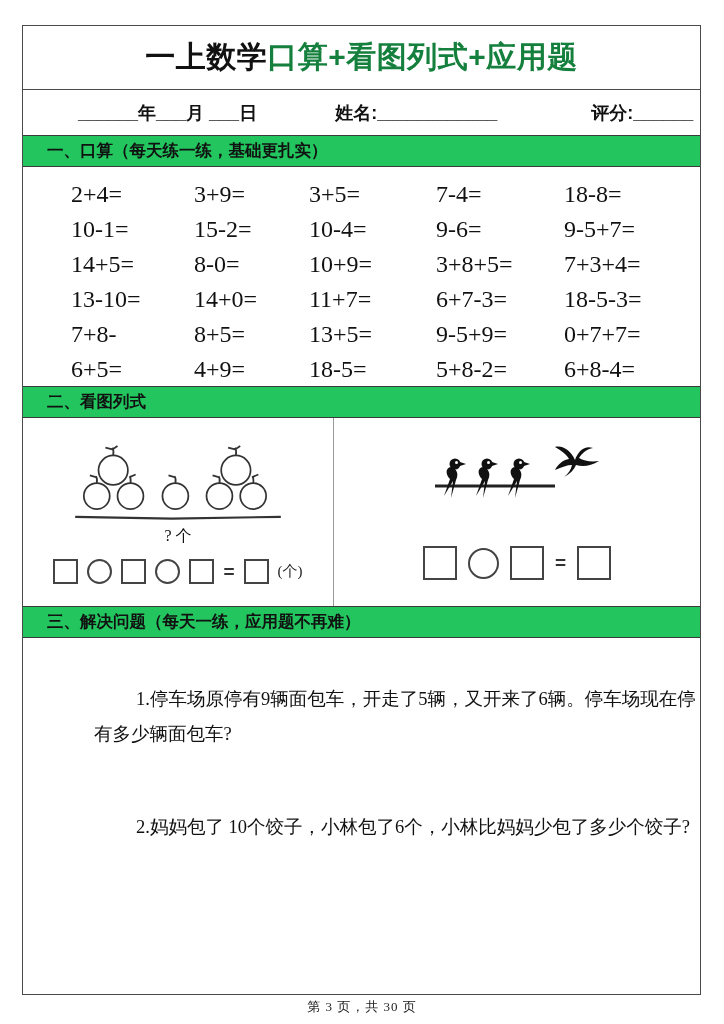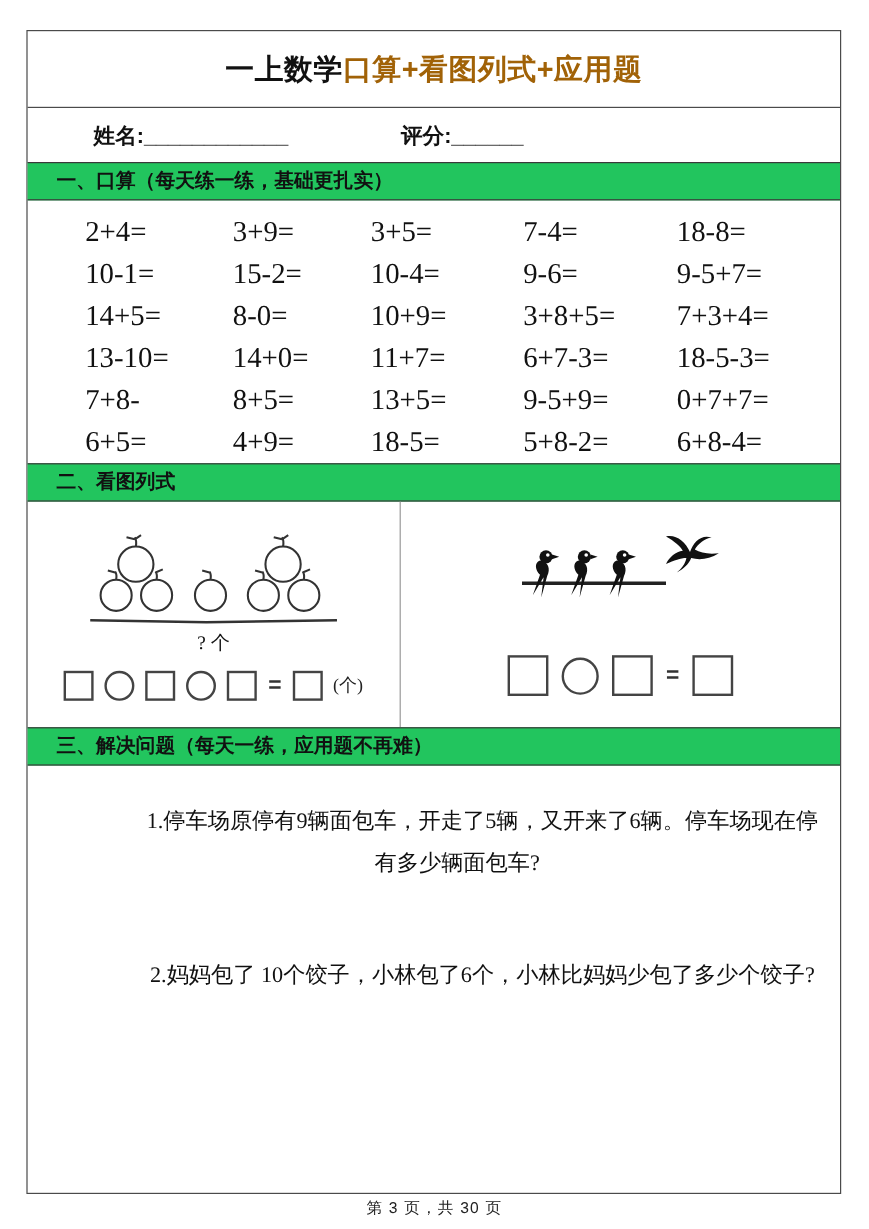--- a/index.html
+++ b/index.html
@@ -1,23 +1,23 @@
 <!DOCTYPE html>
 <html><head>
 <meta charset="utf-8">
 <style>
   html,body{margin:0;padding:0;background:#fff;}
   body{width:724px;height:1024px;position:relative;font-family:"Liberation Sans",sans-serif;color:#111;}
   .sheet{position:absolute;left:22px;top:25px;width:679px;height:970px;border:1.5px solid #4a4a4a;
          box-sizing:border-box;display:flex;flex-direction:column;background:#fff;}
   
   .title-bar{height:64px;border-bottom:1.5px solid #4a4a4a;display:flex;align-items:center;
-             justify-content:center;font-size:24px;font-weight:bold;letter-spacing:.5px;box-sizing:border-box;}
+             justify-content:center;font-size:30px;font-weight:bold;letter-spacing:.5px;box-sizing:border-box;}
   .t-black{color:#111;}
-  .t-red{color:#a16207;}
+  .t-red{color:#15803d;}
   .t-blue{color:#2644c8;}
   
   .info-line{height:45px;display:flex;align-items:center;font-weight:bold;font-size:18px;
              padding-left:55px;box-sizing:border-box;}
   .info-date{margin-right:78px;}
   .info-name{margin-right:94px;}
   
   .band{height:30px;background:#22c55e;border-top:1.5px solid #3a3a3a;border-bottom:1.5px solid #3a3a3a;
         display:flex;align-items:center;font-weight:bold;font-size:16.5px;padding-left:24px;box-sizing:content-box;}
   
@@ -34,39 +34,40 @@
   .eq-r{margin-top:26px;gap:11px;}
   .sq{width:25px;height:25px;border:2px solid #444;box-sizing:border-box;}
   .ci{width:25px;height:25px;border:2px solid #444;border-radius:50%;box-sizing:border-box;}
   .sq-lg{width:34px;height:34px;border:2px solid #444;box-sizing:border-box;}
   .ci-lg{width:31px;height:31px;border:2px solid #444;border-radius:50%;box-sizing:border-box;}
   .eq-sign{font-size:19px;font-weight:bold;color:#333;}
   .unit{font-size:15px;color:#222;font-family:"Liberation Serif",serif;}
   
   .problems{flex:1;font-family:"Liberation Serif",serif;font-size:18.5px;
             padding:30px 42px 0 57px;box-sizing:border-box;}
-  .problems p{margin:0;width:602px;line-height:35px;text-indent:42px;text-align:center;}
+  .problems p{margin:14px;width:602px;line-height:35px;text-indent:42px;}
   .p1{margin-bottom:58px !important;}
   .p2{margin-bottom:90px !important;}
   
   .footer{position:absolute;left:0;top:998px;width:724px;text-align:center;
-          font-family:Liberation Sans, sans-serif;font-size:13px;color:#222;letter-spacing:1px;}
+          font-family:Liberation Serif, serif;font-size:13px;color:#222;letter-spacing:1px;}
   svg{display:block;}
 </style>
 </head>
 <body>
 
 <div class="sheet">
 
   <div class="title-bar">
     <span class="t-black">一上数学</span>
       <span class="t-red">口算+看图列式+应用题</span>
   </div>
 
   <div class="info-line">
+    <span class="info-date">______年___月 ___日</span>
     <span class="info-name">姓名:____________</span>
     <span>评分:______</span>
   </div>
 
   <div class="band">一、口算（每天练一练，基础更扎实）</div>
 
   <div class="grid">
       <div>2+4=</div>
       <div>3+9=</div>
       <div>3+5=</div>

